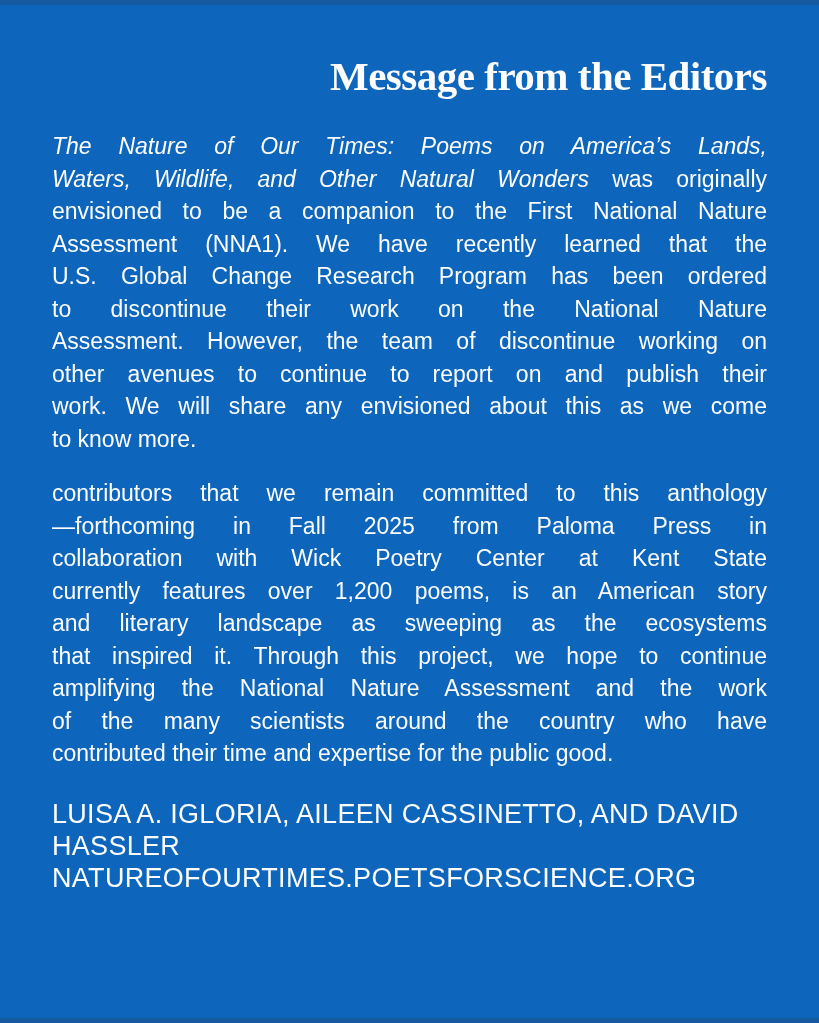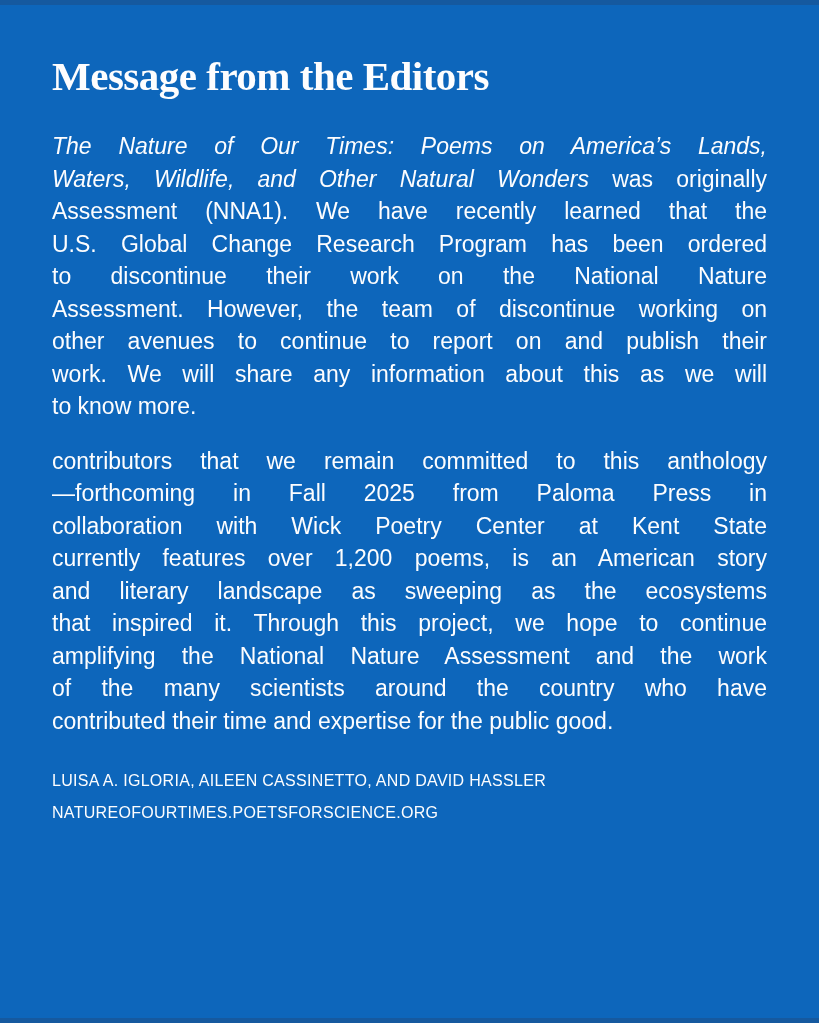--- a/index.html
+++ b/index.html
@@ -28,64 +28,66 @@
   .edge-bar.top { top: 0; }
   .edge-bar.bottom { bottom: 0; }
   h1.title {
     margin: 0;
     font-family: "Liberation Serif", serif;
     font-weight: 700;
     font-size: 41px;
     line-height: 1;
     letter-spacing: -0.5px;
     color: var(--text, #ffffff);
+    text-align: right;
   }
   .message {
     margin-top: 33px;
     font-size: 23px;
     line-height: 32.5px;
     color: var(--text, #ffffff);
   }
   .para { margin: 0; }
   .para + .para { margin-top: 22px; }
   .line {
     text-align: justify;
     text-align-last: justify;
     white-space: normal;
   }
   .line.last {
     text-align-last: left;
   }
   .it { font-style: italic; }
   .footer {
     margin-top: 28px;
-    font-size: 16px;
+    font-size: 27px;
     line-height: 32px;
     letter-spacing: 0.3px;
     color: var(--text, #ffffff);
   }
 </style>
 </head>
 <body>
 
 <div class="page">
   <div class="edge-bar top"></div>
 
   <h1 class="title">Message from the Editors</h1>
 
   <div class="message">
     <div class="para">
         <div class="line"><span class="it">The Nature of Our Times: Poems on America’s Lands,</span></div>
         <div class="line"><span class="it">Waters, Wildlife, and Other Natural Wonders</span><span> was originally</span></div>
+        <div class="line"><span>envisioned to be a companion to the First National Nature</span></div>
         <div class="line"><span>Assessment (NNA1). We have recently learned that the</span></div>
         <div class="line"><span>U.S. Global Change Research Program has been ordered</span></div>
         <div class="line"><span>to discontinue their work on the National Nature</span></div>
         <div class="line"><span>Assessment. However, the team of discontinue working on</span></div>
         <div class="line"><span>other avenues to continue to report on and publish their</span></div>
-        <div class="line"><span>work. We will share any information about this as we will</span></div>
+        <div class="line"><span>work. We will share any envisioned about this as we come</span></div>
         <div class="line last"><span>to know more.</span></div>
       </div>
     <div class="para">
         <div class="line"><span>contributors that we remain committed to this anthology</span></div>
         <div class="line"><span>—forthcoming in Fall 2025 from Paloma Press in</span></div>
         <div class="line"><span>collaboration with Wick Poetry Center at Kent State</span></div>
         <div class="line"><span>currently features over 1,200 poems, is an American story</span></div>
         <div class="line"><span>and literary landscape as sweeping as the ecosystems</span></div>
         <div class="line"><span>that inspired it. Through this project, we hope to continue</span></div>
         <div class="line"><span>amplifying the National Nature Assessment and the work</span></div>

